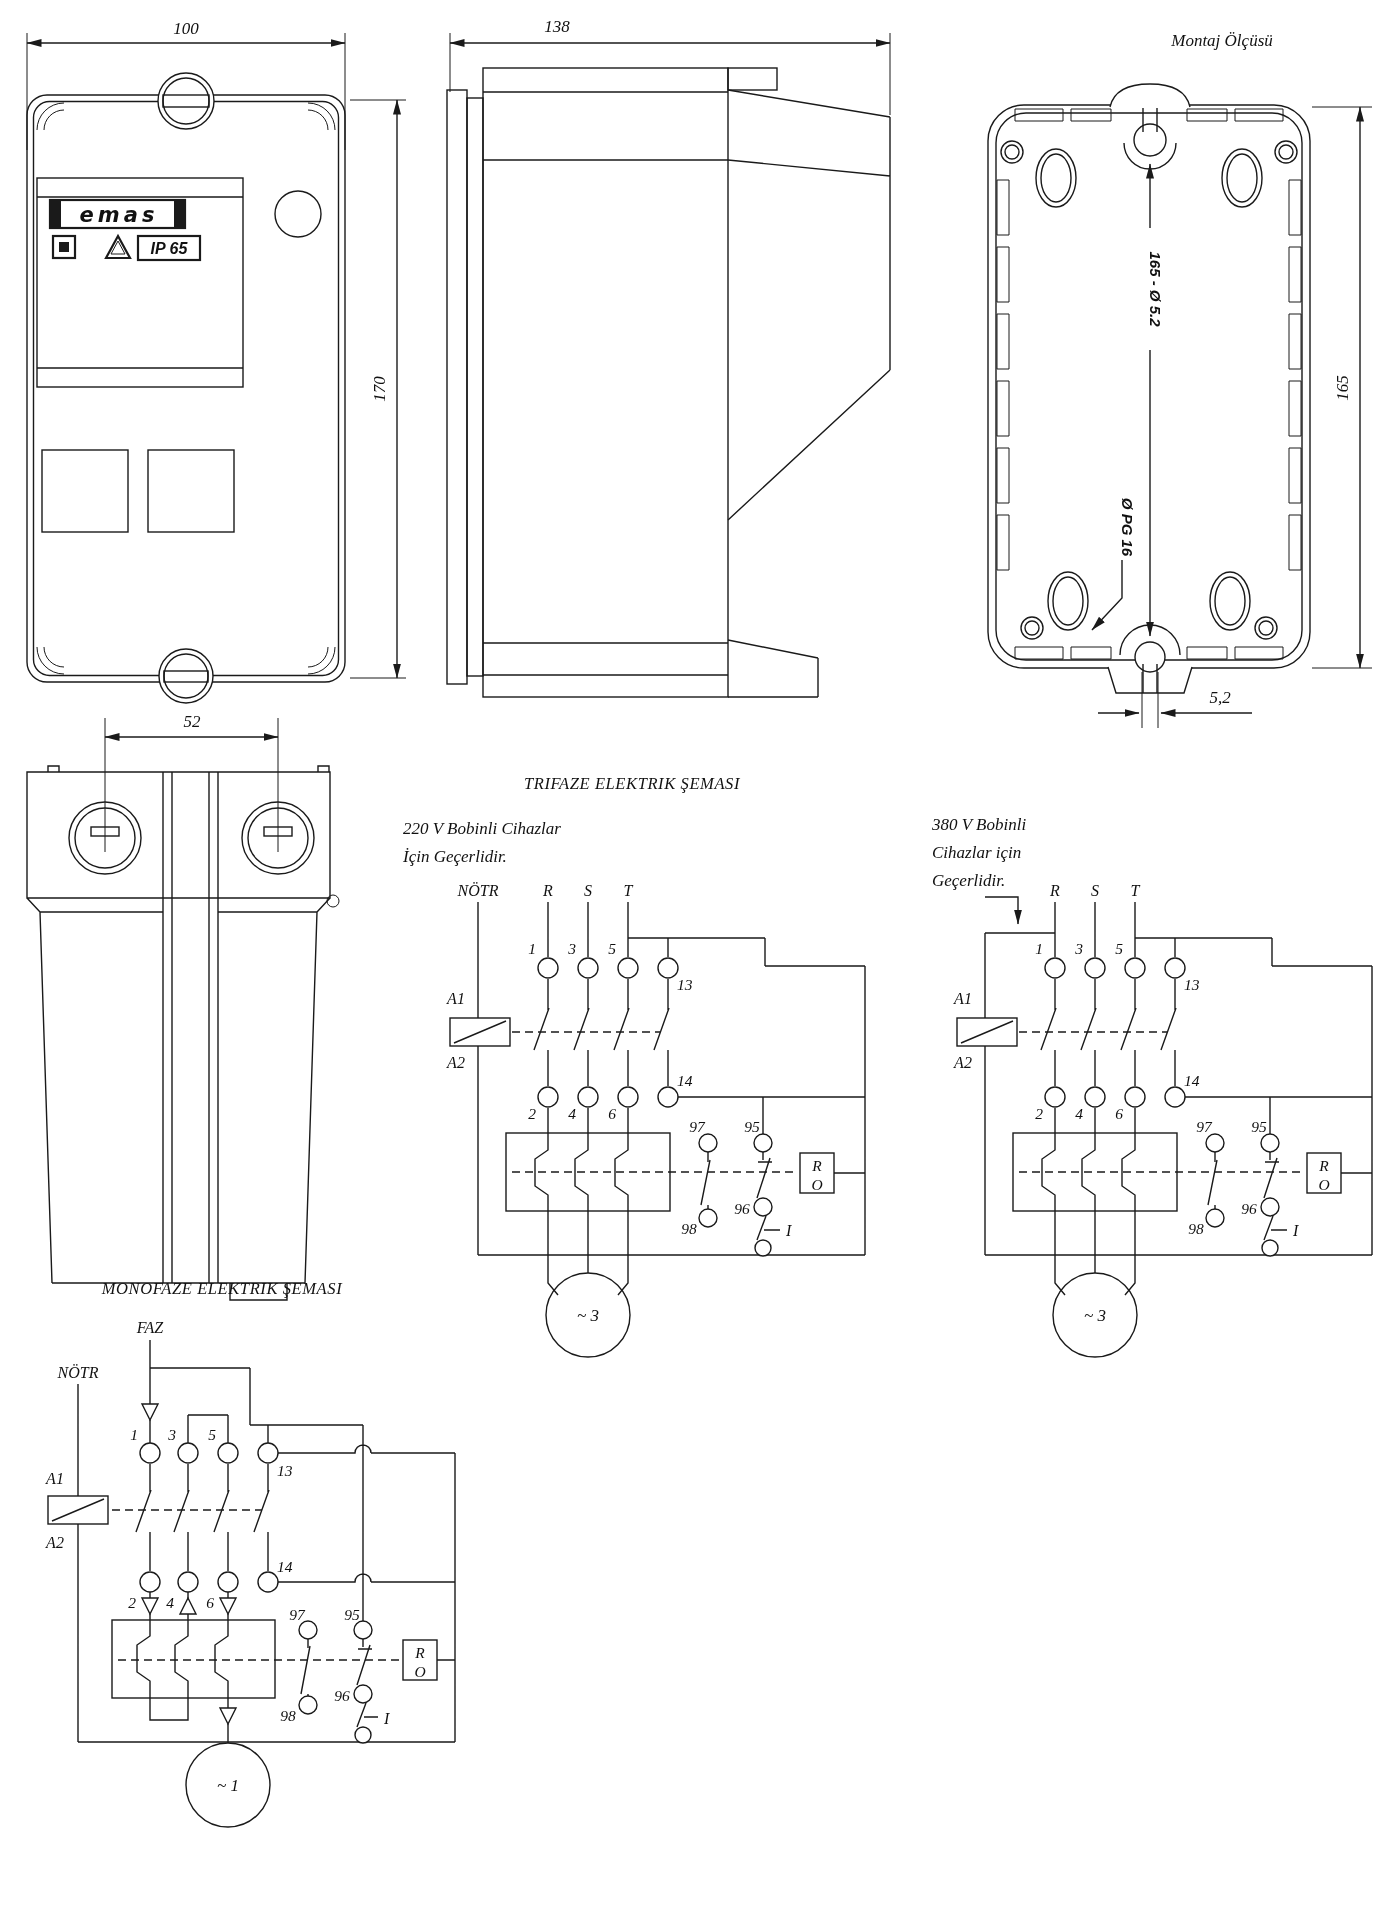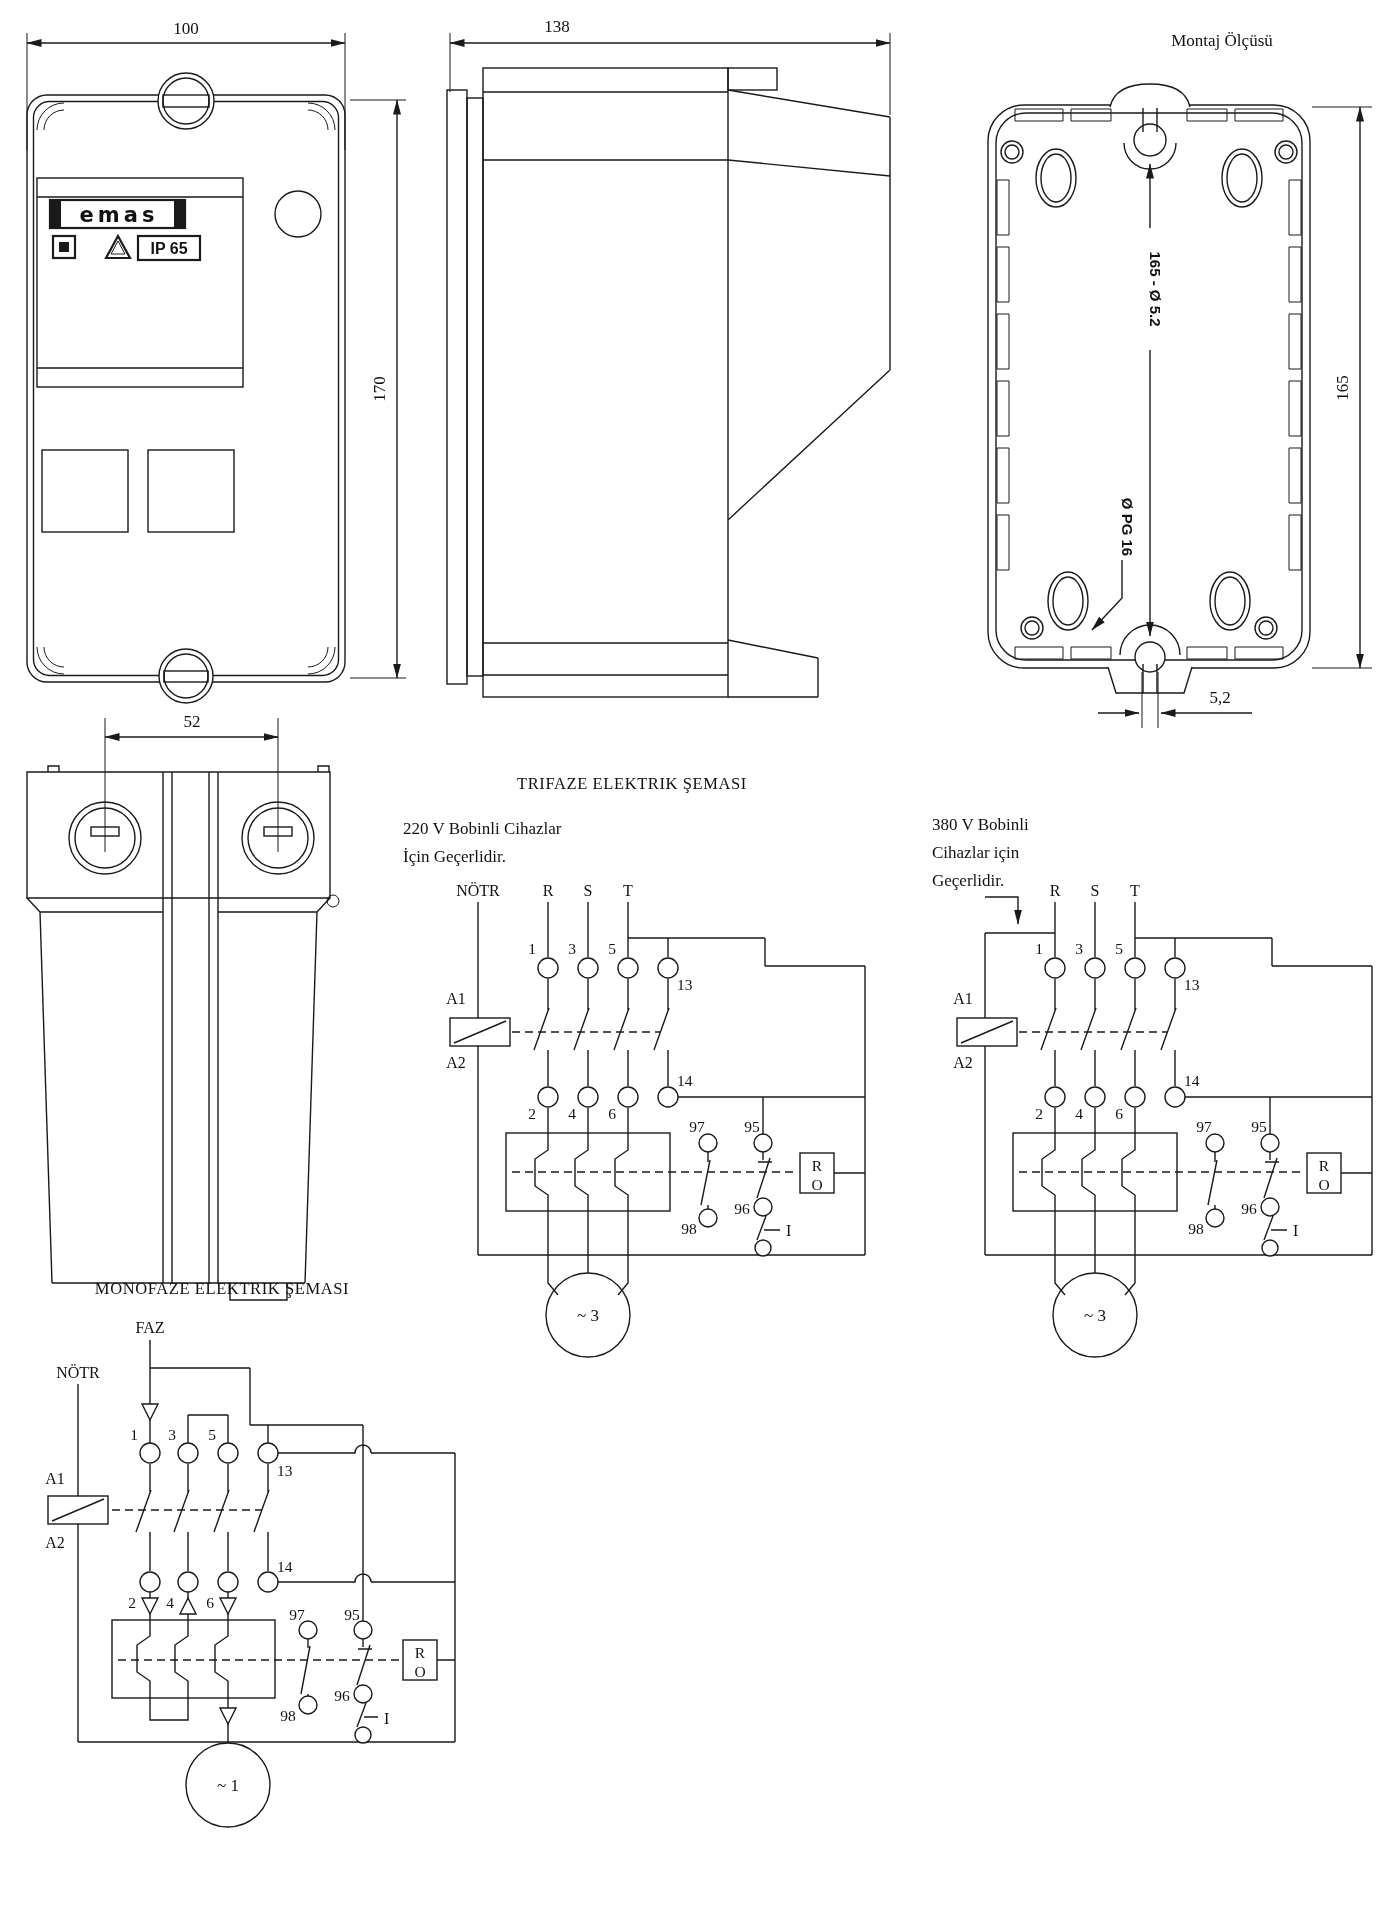--- a/index.html
+++ b/index.html
@@ -1,17 +1,17 @@
 <!DOCTYPE html>
 <html><head>
 <meta charset="utf-8">
 <style>
   html,body{margin:0;padding:0;background:#f2f2f2;}
   #page{position:relative;width:1398px;height:1920px;background:#ffffff;overflow:hidden;
-        font-family:"Liberation Serif",serif;}
+        font-family:"Liberation Serif",serif;font-style:italic;}
   svg{position:absolute;left:0;top:0;}
   .ln path,.ln rect,.ln circle,.ln ellipse{fill:none;stroke:#1a1a1a;stroke-width:1.4;}
   .ln .thin{stroke-width:1;}
   .ln .thick{stroke-width:2.2;}
   .ln .wfill{fill:#ffffff;}
   .ln .solid{fill:#1a1a1a;stroke:none;}
   .ln .hollow{fill:#ffffff;stroke:#1a1a1a;stroke-width:1.4;}
   .ln .dash{stroke-dasharray:8 5;}
   text{fill:#111;font-family:"Liberation Serif",serif;font-size:16px;}
   .t17{font-size:17px;}

